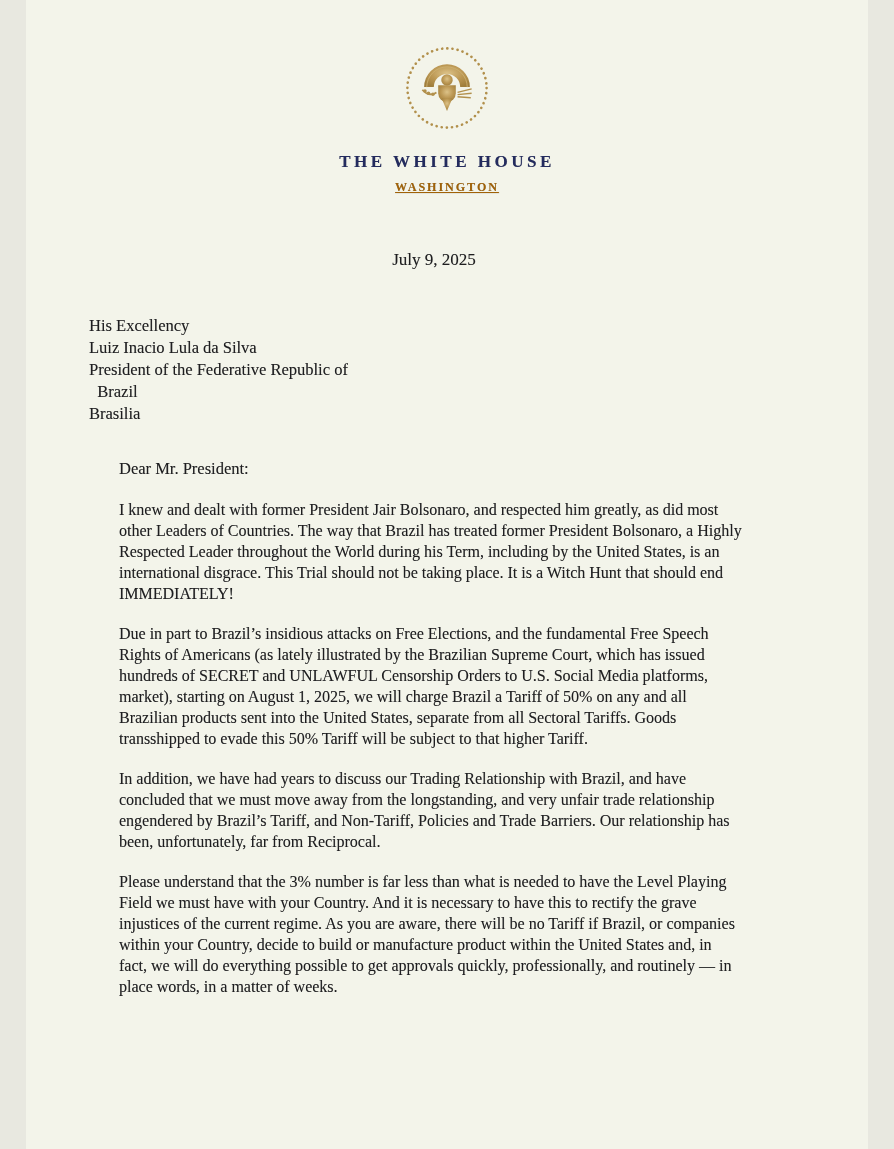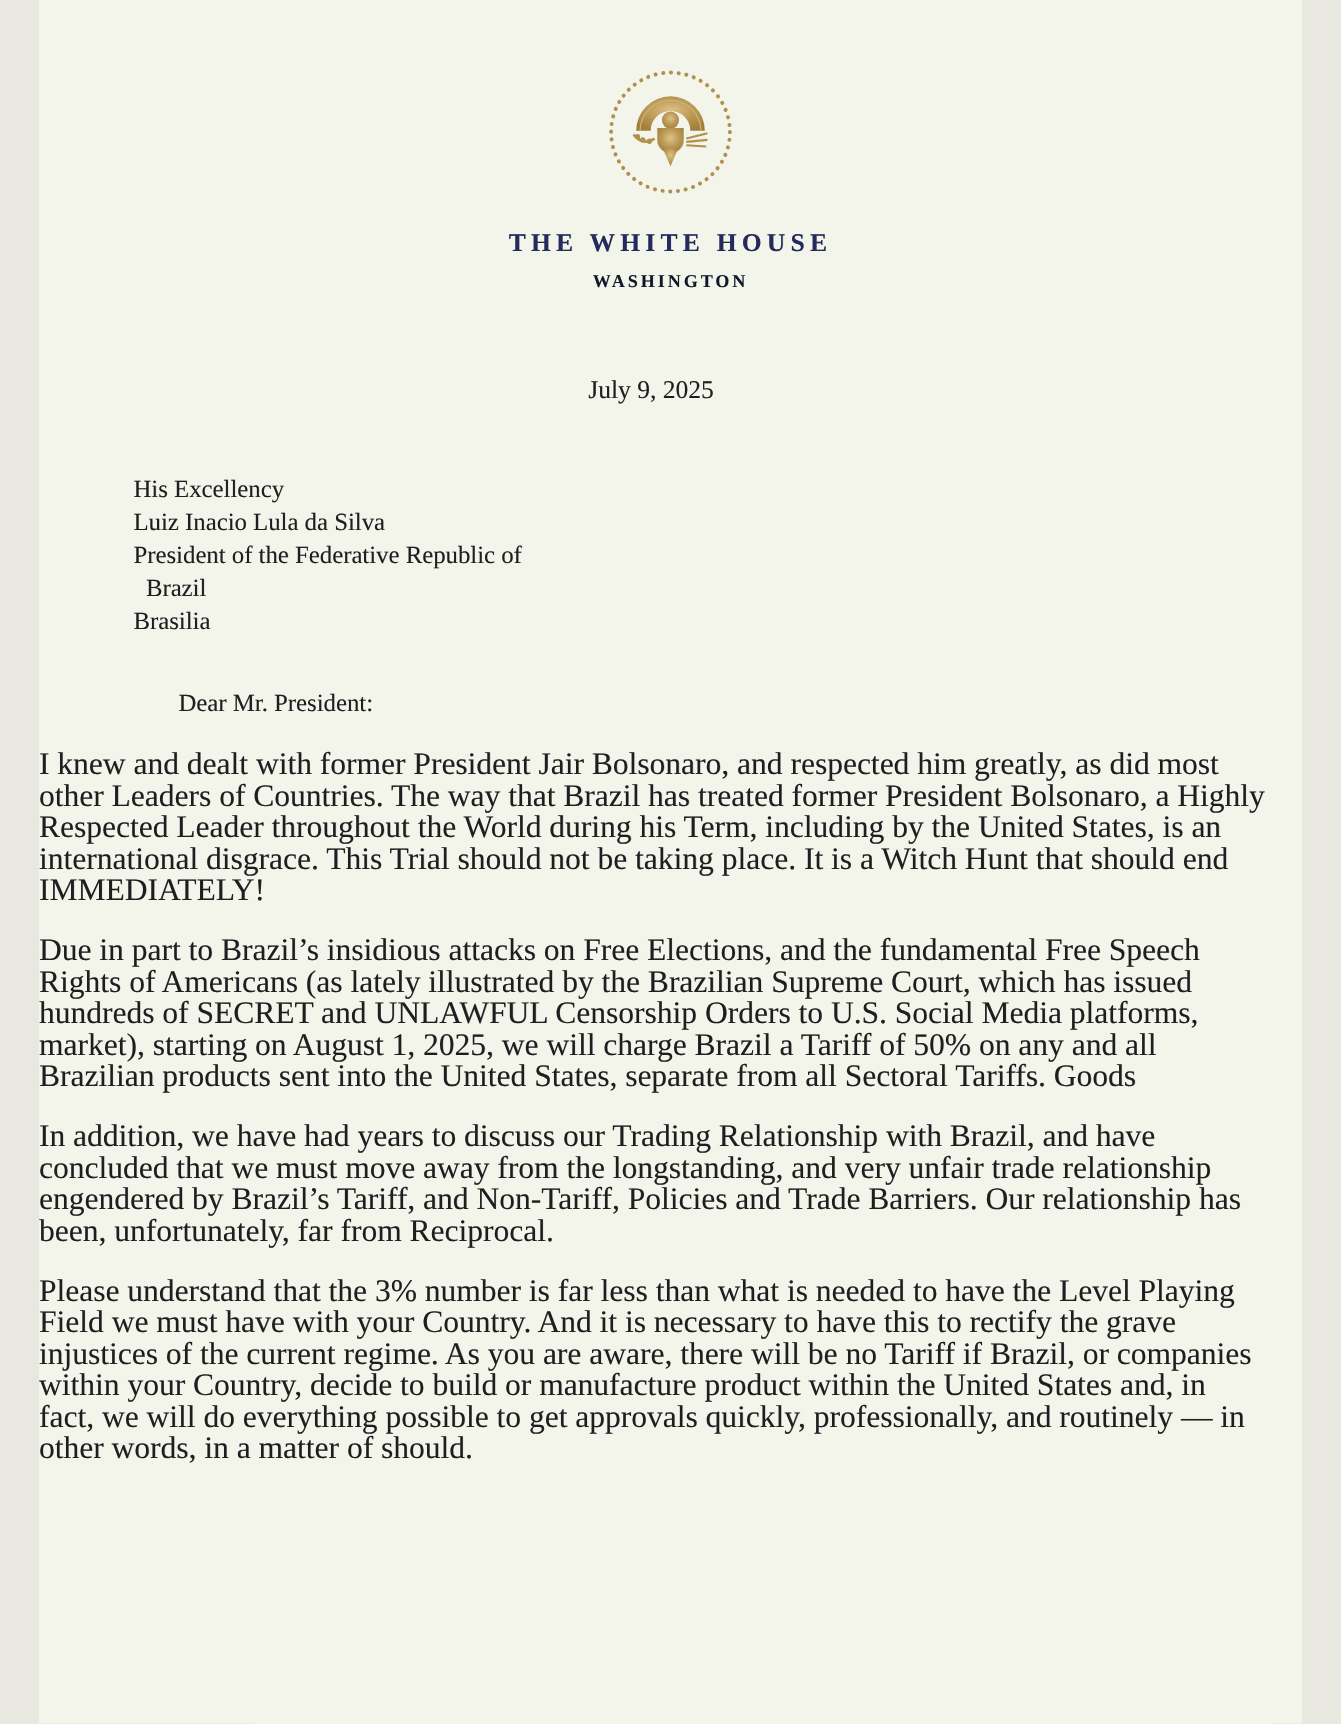--- a/index.html
+++ b/index.html
@@ -29,21 +29,22 @@
     font-size: 17px;
     font-weight: bold;
     letter-spacing: 3.5px;
     color: #232b5e;
   }
   .org-location {
     margin-top: 8px;
     font-size: 12px;
     font-weight: bold;
     letter-spacing: 2px;
-    color: #0f172a;
+    color: #a16207;
+    text-decoration: underline;
   }
   .letter-date {
     margin-top: 55px;
     text-align: center;
     font-size: 17px;
     transform: translateX(-13px);
   }
   .recipient {
     margin-top: 45px;
     margin-left: 63px;
@@ -54,22 +55,23 @@
     white-space: pre;
   }
   .salutation {
     margin-top: 33px;
     margin-left: 93px;
     font-size: 16.5px;
     line-height: 22px;
     font-family: Liberation Serif, serif;
   }
   .letter-body {
+    margin-left: 93px;
     margin-right: 70px;
-    font-size: 21px;
+    font-size: 16px;
   }
   .para {
     margin-top: 19px;
   }
   .para .line {
     line-height: 21px;
     white-space: pre;
   }
   
   .page, .page * {
@@ -135,30 +137,31 @@
         <div class="line">Respected Leader throughout the World during his Term, including by the United States, is an</div>
         <div class="line">international disgrace. This Trial should not be taking place. It is a Witch Hunt that should end</div>
         <div class="line">IMMEDIATELY!</div>
       </div>
       <div class="para">
         <div class="line">Due in part to Brazil’s insidious attacks on Free Elections, and the fundamental Free Speech</div>
         <div class="line">Rights of Americans (as lately illustrated by the Brazilian Supreme Court, which has issued</div>
         <div class="line">hundreds of SECRET and UNLAWFUL Censorship Orders to U.S. Social Media platforms,</div>
         <div class="line">market), starting on August 1, 2025, we will charge Brazil a Tariff of 50% on any and all</div>
         <div class="line">Brazilian products sent into the United States, separate from all Sectoral Tariffs. Goods</div>
+        <div class="line">transshipped to evade this 50% Tariff will be subject to that higher Tariff.</div>
       </div>
       <div class="para">
         <div class="line">In addition, we have had years to discuss our Trading Relationship with Brazil, and have</div>
         <div class="line">concluded that we must move away from the longstanding, and very unfair trade relationship</div>
         <div class="line">engendered by Brazil’s Tariff, and Non-Tariff, Policies and Trade Barriers. Our relationship has</div>
         <div class="line">been, unfortunately, far from Reciprocal.</div>
       </div>
       <div class="para">
         <div class="line">Please understand that the 3% number is far less than what is needed to have the Level Playing</div>
         <div class="line">Field we must have with your Country. And it is necessary to have this to rectify the grave</div>
         <div class="line">injustices of the current regime. As you are aware, there will be no Tariff if Brazil, or companies</div>
         <div class="line">within your Country, decide to build or manufacture product within the United States and, in</div>
         <div class="line">fact, we will do everything possible to get approvals quickly, professionally, and routinely — in</div>
-        <div class="line">other words, in a matter of should.</div>
+        <div class="line">place words, in a matter of weeks.</div>
       </div>
     </div>
 
 </div>
 
 </body></html>

